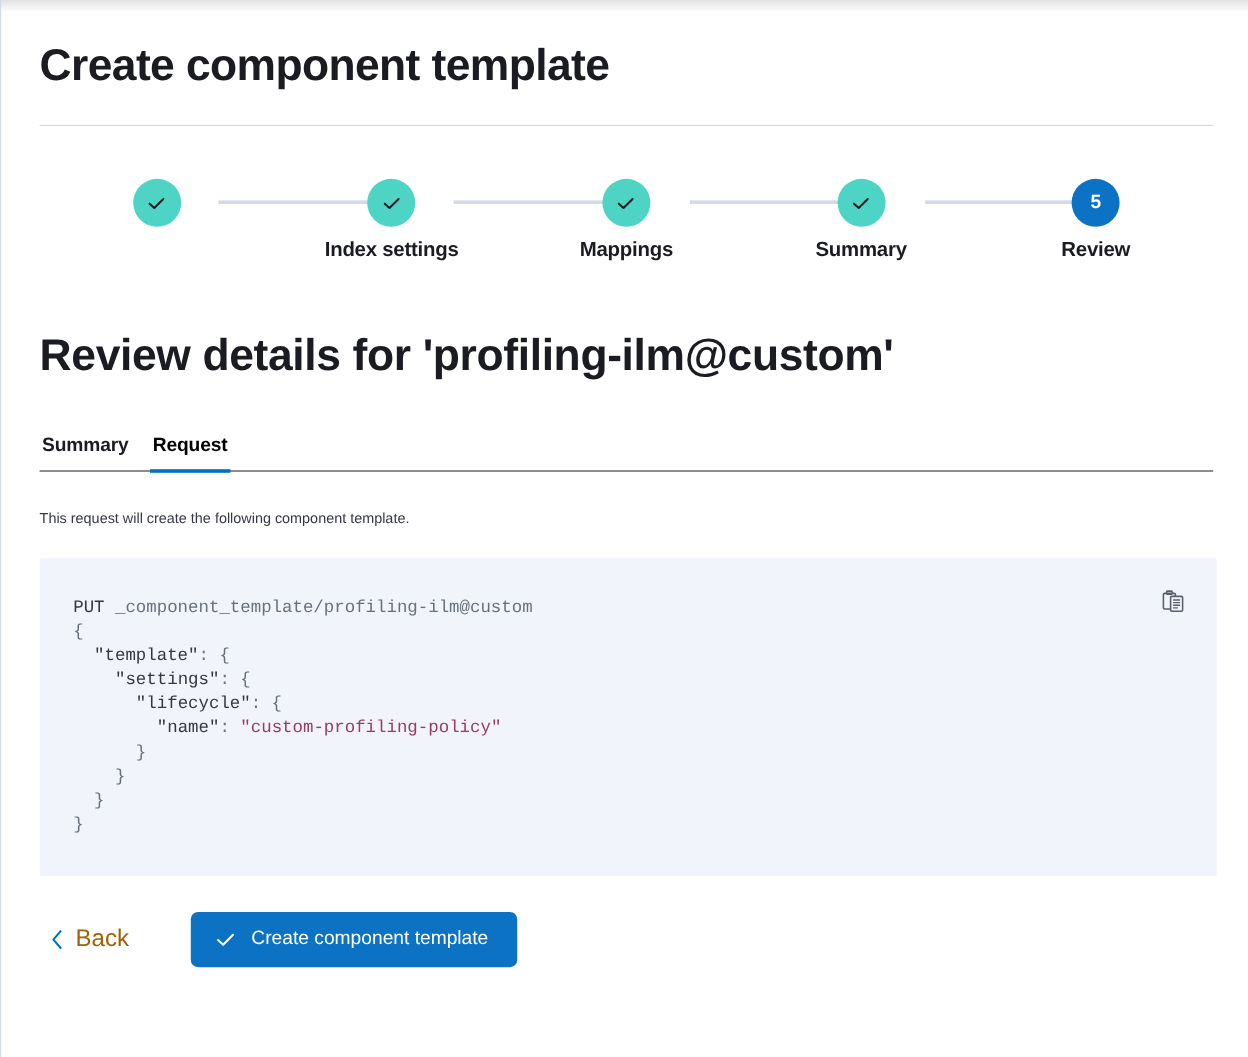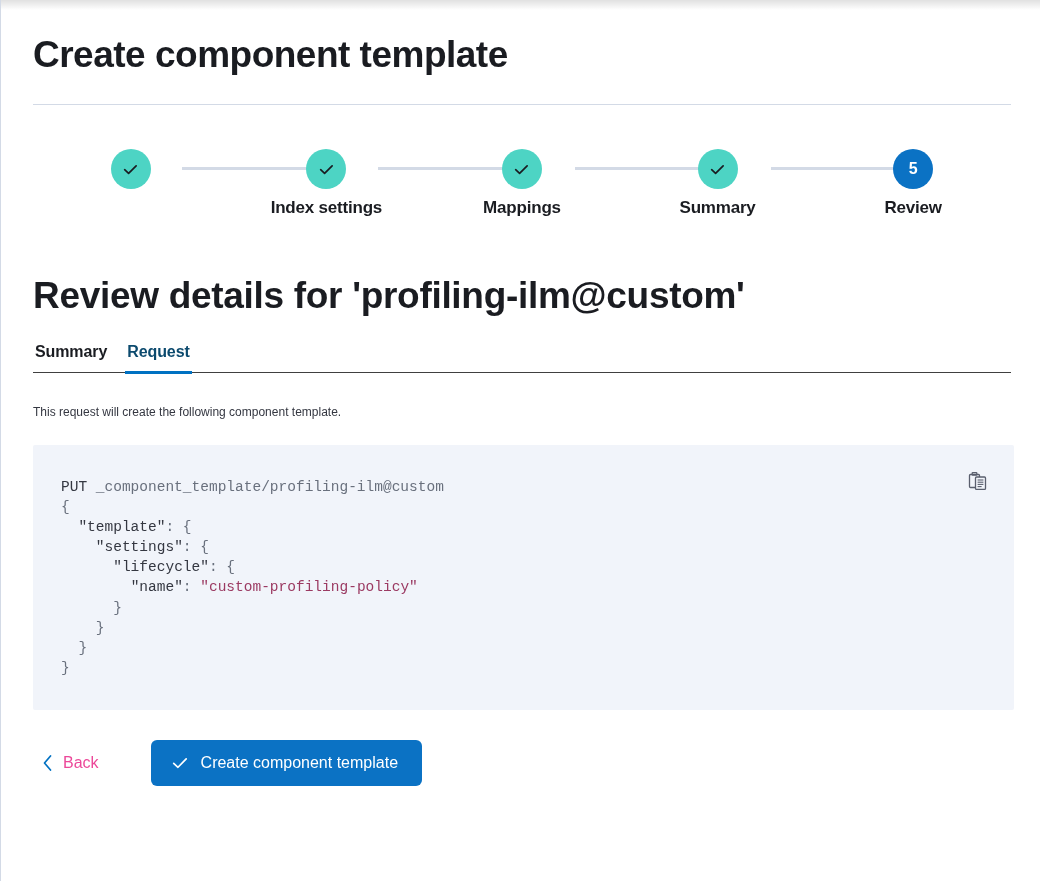--- a/index.html
+++ b/index.html
@@ -146,22 +146,23 @@
     border-bottom: 3px solid transparent;
     margin-bottom: -2px;
     letter-spacing: -0.1px;
     background: none;
     border-left: none;
     border-right: none;
     border-top: none;
     font-family: "Liberation Sans", sans-serif;
   }
   .tab.active {
-    color: #0c4a6e;
+    color: #000000;
     border-bottom-color: #0071c2;
+    margin-top: 20px;
   }
 
   
   #request-desc {
     margin-top: 27px;
     font-size: 12px;
     line-height: 24px;
     color: #343741;
   }
 
@@ -208,22 +209,22 @@
   #footer {
     margin-top: 30px;
     display: flex;
     align-items: center;
     gap: 0;
   }
   #back-button {
     display: flex;
     align-items: center;
     gap: 9px;
-    color: #ec4899;
-    font-size: 16px;
+    color: #a16207;
+    font-size: 20px;
     font-weight: 500;
     background: none;
     border: none;
     cursor: pointer;
     padding: 8px 10px 8px 8px;
     font-family: "Liberation Sans", sans-serif;
   }
   #create-button {
     margin-left: 42px;
     display: flex;

